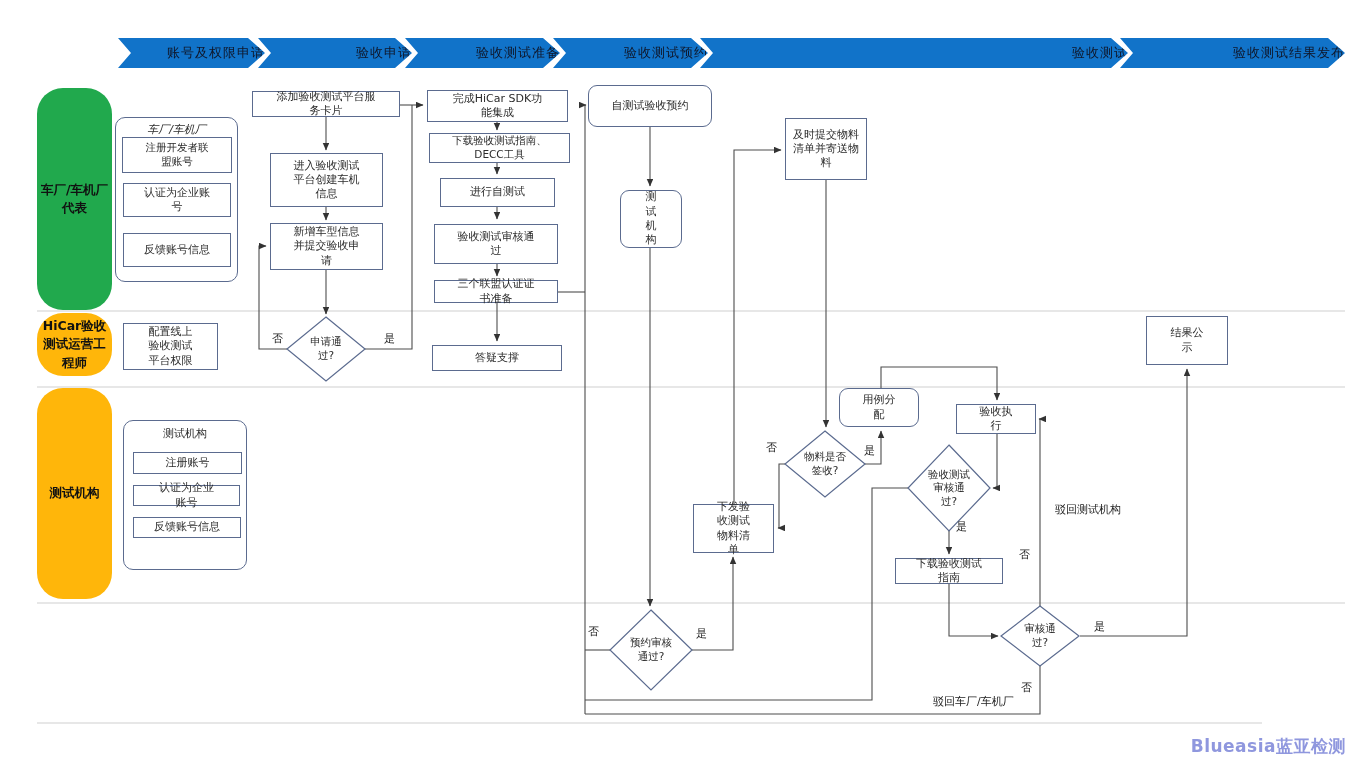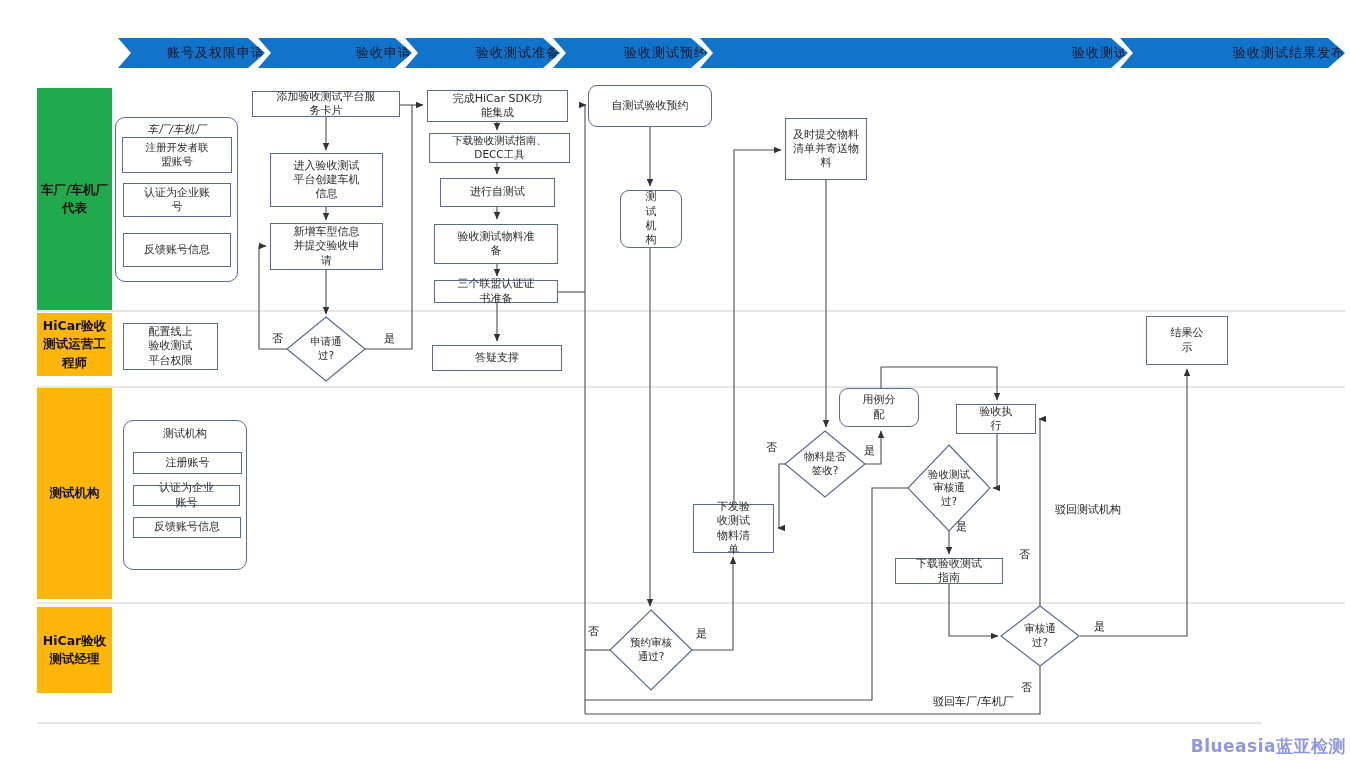--- a/index.html
+++ b/index.html
@@ -4,21 +4,21 @@
 <style>
   html,body{margin:0;padding:0;background:#fff;}
   #canvas{position:relative;width:1350px;height:760px;background:#fff;overflow:hidden;
           font-family:"DejaVu Sans","Liberation Sans",sans-serif;color:#222;}
   
   .phase{position:absolute;top:38px;height:30px;display:flex;align-items:center;justify-content:flex-end;
          color:#0f172a;font-size:13px;font-weight:normal;letter-spacing:1px;
          clip-path:polygon(0 0,calc(100% - 17px) 0,100% 50%,calc(100% - 17px) 100%,0 100%,13px 50%);}
   
   .lane-label{position:absolute;left:37px;width:75px;display:flex;align-items:center;justify-content:center;
-              text-align:center;font-weight:bold;font-size:12.5px;line-height:1.45;color:#111;padding:0 2px;box-sizing:border-box;}
+              text-align:center;font-weight:bold;font-size:12.5px;line-height:1.45;color:#111;padding:0 2px;box-sizing:border-box;border-radius:26px;}
   
   .node{position:absolute;background:#fff;border:1px solid #5b6b8f;box-sizing:border-box;
         display:flex;align-items:center;justify-content:center;text-align:center;
         font-size:11px;line-height:1.3;color:#2b2b2b;padding:1px 20px;z-index:3;}
   .rounded{border-radius:9px;font-family:Liberation Mono, monospace;}
   .grp{position:absolute;border:1px solid #5b6b8f;border-radius:10px;background:#fff;box-sizing:border-box;z-index:2;}
   .grp-title{position:absolute;text-align:center;font-size:11px;color:#2b2b2b;z-index:3;}
   
   .dlabel{position:absolute;display:flex;align-items:center;justify-content:center;text-align:center;
           font-size:10.5px;line-height:1.3;color:#2b2b2b;z-index:4;}
@@ -49,21 +49,20 @@
   <div class="phase" style="left:700px;width:428px;background:#1173c9;">
       <span>验收测试</span>
     </div>
   <div class="phase" style="left:1120px;width:225px;background:#1173c9;">
       <span>验收测试结果发布</span>
     </div>
 
   <div class="lane-label" style="top:88px;height:222px;background:#21a94d;">车厂/车机厂代表</div>
   <div class="lane-label" style="top:313px;height:63px;background:#ffb60a;">HiCar验收测试运营工程师</div>
   <div class="lane-label" style="top:388px;height:211px;background:#ffb60a;">测试机构</div>
-  <div class="lane-label" style="top:607px;height:86px;background:#ffb60a;">HiCar验收测试经理</div>
 
   <svg class="wires" width="1350" height="760">
     <defs>
       <marker id="ah" markerWidth="9" markerHeight="8" refX="6.5" refY="3" orient="auto">
         <path d="M0,0 L7,3 L0,6 z" fill="#333"></path>
       </marker>
     </defs>
 
     <g stroke="#e7e7e7" stroke-width="2">
       <line x1="37" y1="311" x2="1345" y2="311"></line>
@@ -119,21 +118,21 @@
   <div class="node" style="left:123px;top:183px;width:108px;height:34px;">认证为企业账号</div>
   <div class="node" style="left:123px;top:233px;width:108px;height:34px;">反馈账号信息</div>
 
   <div class="node" style="left:252px;top:91px;width:148px;height:26px;">添加验收测试平台服务卡片</div>
   <div class="node" style="left:270px;top:153px;width:113px;height:54px;">进入验收测试平台创建车机信息</div>
   <div class="node" style="left:270px;top:223px;width:113px;height:47px;">新增车型信息并提交验收申请</div>
 
   <div class="node" style="left:427px;top:90px;width:141px;height:32px;">完成HiCar SDK功能集成</div>
   <div class="node" style="left:429px;top:133px;width:141px;height:30px;font-size:10.5px;">下载验收测试指南、DECC工具</div>
   <div class="node" style="left:440px;top:178px;width:115px;height:29px;">进行自测试</div>
-  <div class="node" style="left:434px;top:224px;width:124px;height:40px;">验收测试物料准备</div>
+  <div class="node" style="left:434px;top:224px;width:124px;height:40px;">验收测试审核通过</div>
   <div class="node" style="left:434px;top:280px;width:124px;height:23px;">三个联盟认证证书准备</div>
 
   <div class="node rounded" style="left:588px;top:85px;width:124px;height:42px;">自测试验收预约</div>
   <div class="node rounded" style="left:620px;top:190px;width:62px;height:58px;">测试机构</div>
   <div class="node" style="left:785px;top:118px;width:82px;height:62px;padding:1px 6px;">及时提交物料清单并寄送物料</div>
 
   <div class="node" style="left:123px;top:323px;width:95px;height:47px;">配置线上验收测试平台权限</div>
   <div class="node" style="left:432px;top:345px;width:130px;height:26px;">答疑支撑</div>
   <div class="node" style="left:1146px;top:316px;width:82px;height:49px;">结果公示</div>
 

